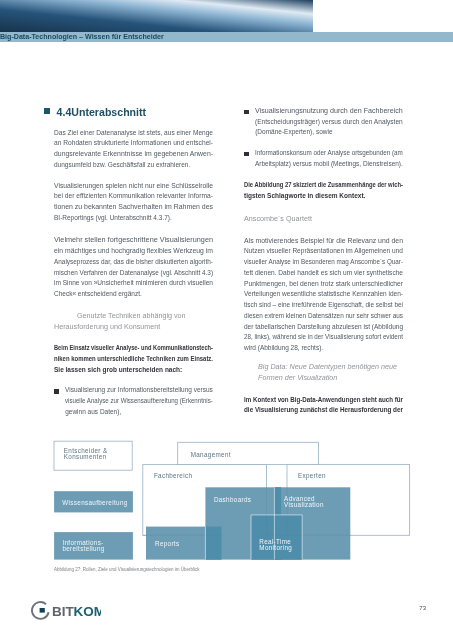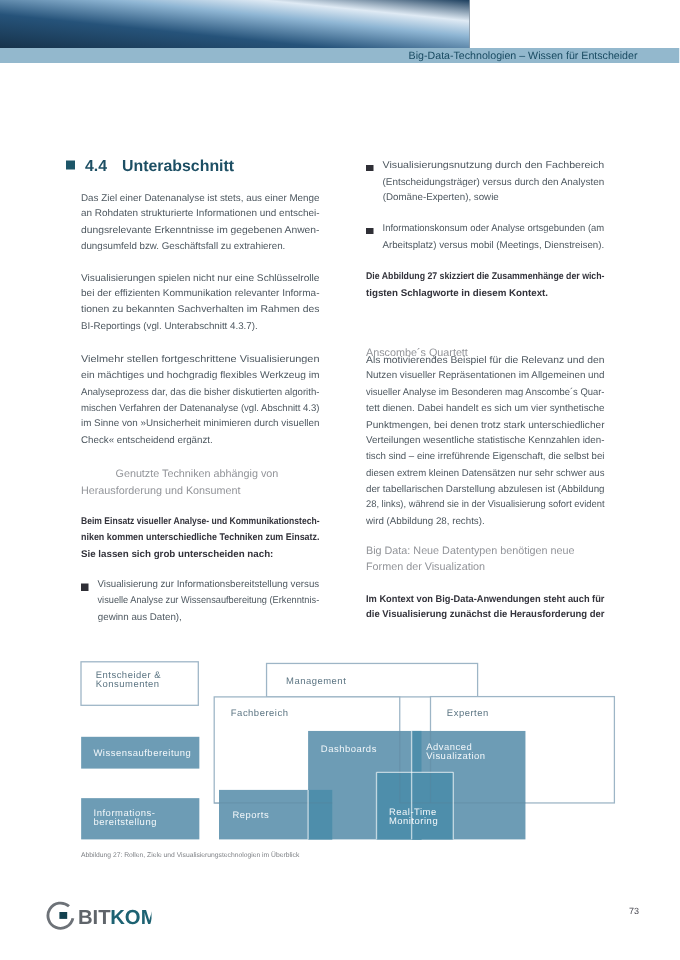--- a/index.html
+++ b/index.html
@@ -2,33 +2,33 @@
 <html><head>
 <meta charset="utf-8">
 <style>
   html,body{margin:0;padding:0;}
   body{width:453px;height:640px;background:#ffffff;font-family:"Liberation Sans",sans-serif;overflow:hidden;}
   .page{position:relative;width:453px;height:640px;background:#fff;}
 
   
   .hdr-img{position:absolute;left:0;top:0;width:313px;height:32px;overflow:hidden;background:#16334c;}
   .hdr-bar{position:absolute;left:0;top:32px;width:453px;height:10px;background:#93b8cd;}
-  .hdr-title{position:absolute;left:0;top:31.6px;width:425px;height:10px;line-height:10.6px;text-align:right;
-             font-size:7.1px;font-weight:normal;color:#184a61;}
+  .hdr-title{position:absolute;left:0;top:31.6px;width:425px;height:10px;line-height:10.6px;text-align:left;
+             font-size:7.1px;font-weight:bold;color:#184a61;}
 
   
   .col{position:absolute;width:159px;}
   .col-l{left:54px;top:0;}
   .col-r{left:244px;top:0;}
 
   .sec-wrap{position:absolute;left:44px;top:102px;white-space:nowrap;}
   .sec-sq{display:inline-block;width:5.6px;height:5.6px;background:#1d5668;vertical-align:middle;
           position:relative;top:-1px;margin-right:7px;}
   .sec-num,.sec-title{display:inline-block;font-size:10.6px;font-weight:bold;color:#1d4f64;vertical-align:middle;}
-  .sec-num{margin-right:10px;}
+  .sec-num{}
 
   .body,.bold,.sub,.bl{margin:0;font-size:6.5px;line-height:10.74px;color:#4e5860;}
   .sub{color:#929499;font-size:7.2px;line-height:10.65px;font-weight:normal;}
   .bold{font-weight:bold;color:#33333b;}
   .bl{position:relative;padding-left:11.2px;}
   .bl .sq{position:absolute;left:0.4px;top:4.2px;width:4.6px;height:4.3px;background:#2f2f36;}
   .ln{white-space:pre;}
 
   
   .fig{position:absolute;left:0;top:0;width:453px;height:640px;}
@@ -115,36 +115,36 @@
       <div class="bl" style="position: absolute; left: 0px; top: 147.9px;">
         <span class="sq"></span>
         <div class="ln" style="transform: scaleX(0.9693); transform-origin: left center;">Informationskonsum oder Analyse ortsgebunden (am</div>
         <div class="ln" style="transform: scaleX(0.9955); transform-origin: left center;">Arbeitsplatz) versus mobil (Meetings, Dienstreisen).</div>
       </div>
       <div class="bold" style="position: absolute; left: 0px; top: 180.4px;">
         <div class="ln" style="transform: scaleX(0.8978); transform-origin: left center;">Die Abbildung 27 skizziert die Zusammenhänge der wich-</div>
         <div class="ln" style="transform: scaleX(1); transform-origin: left center;">tigsten Schlagworte in diesem Kontext.</div>
       </div>
       <div class="sub" style="position: absolute; left: 0px; top: 213.8px;">
-        <div class="ln" style="transform: scaleX(1); transform-origin: left center; margin-top: 16px;">Anscombe´s Quartett</div>
+        <div class="ln" style="transform: scaleX(1); transform-origin: left center;">Anscombe´s Quartett</div>
       </div>
       <div class="body" style="position: absolute; left: 0px; top: 235.7px;">
         <div class="ln" style="transform: scaleX(1.0603); transform-origin: left center;">Als motivierendes Beispiel für die Relevanz und den</div>
         <div class="ln" style="transform: scaleX(1.0069); transform-origin: left center;">Nutzen visueller Repräsentationen im Allgemeinen und</div>
         <div class="ln" style="transform: scaleX(0.9672); transform-origin: left center;">visueller Analyse im Besonderen mag Anscombe´s Quar-</div>
         <div class="ln" style="transform: scaleX(1.0116); transform-origin: left center;">tett dienen. Dabei handelt es sich um vier synthetische</div>
         <div class="ln" style="transform: scaleX(1.0354); transform-origin: left center;">Punktmengen, bei denen trotz stark unterschiedlicher</div>
         <div class="ln" style="transform: scaleX(1.0045); transform-origin: left center;">Verteilungen wesentliche statistische Kennzahlen iden-</div>
         <div class="ln" style="transform: scaleX(0.9888); transform-origin: left center;">tisch sind – eine irreführende Eigenschaft, die selbst bei</div>
         <div class="ln" style="transform: scaleX(0.9822); transform-origin: left center;">diesen extrem kleinen Datensätzen nur sehr schwer aus</div>
         <div class="ln" style="transform: scaleX(1.0024); transform-origin: left center;">der tabellarischen Darstellung abzulesen ist (Abbildung</div>
         <div class="ln" style="transform: scaleX(0.9595); transform-origin: left center;">28, links), während sie in der Visualisierung sofort evident</div>
         <div class="ln" style="transform: scaleX(1); transform-origin: left center;">wird (Abbildung 28, rechts).</div>
       </div>
-      <div class="sub" style="position: absolute; left: 0px; top: 362px;">
+      <div class="sub" style="position: absolute; left: 14px; top: 362px; font-style: italic;">
         <div class="ln" style="transform: scaleX(1); transform-origin: left center;">Big Data: Neue Datentypen benötigen neue</div>
         <div class="ln" style="transform: scaleX(1); transform-origin: left center;">Formen der Visualization</div>
       </div>
       <div class="bold" style="position: absolute; left: 0px; top: 394.5px;">
         <div class="ln" style="transform: scaleX(0.9509); transform-origin: left center;">Im Kontext von Big-Data-Anwendungen steht auch für</div>
         <div class="ln" style="transform: scaleX(0.9745); transform-origin: left center;">die Visualisierung zunächst die Herausforderung der</div>
       </div>
     </div>
 
   <div class="fig" id="fig">

